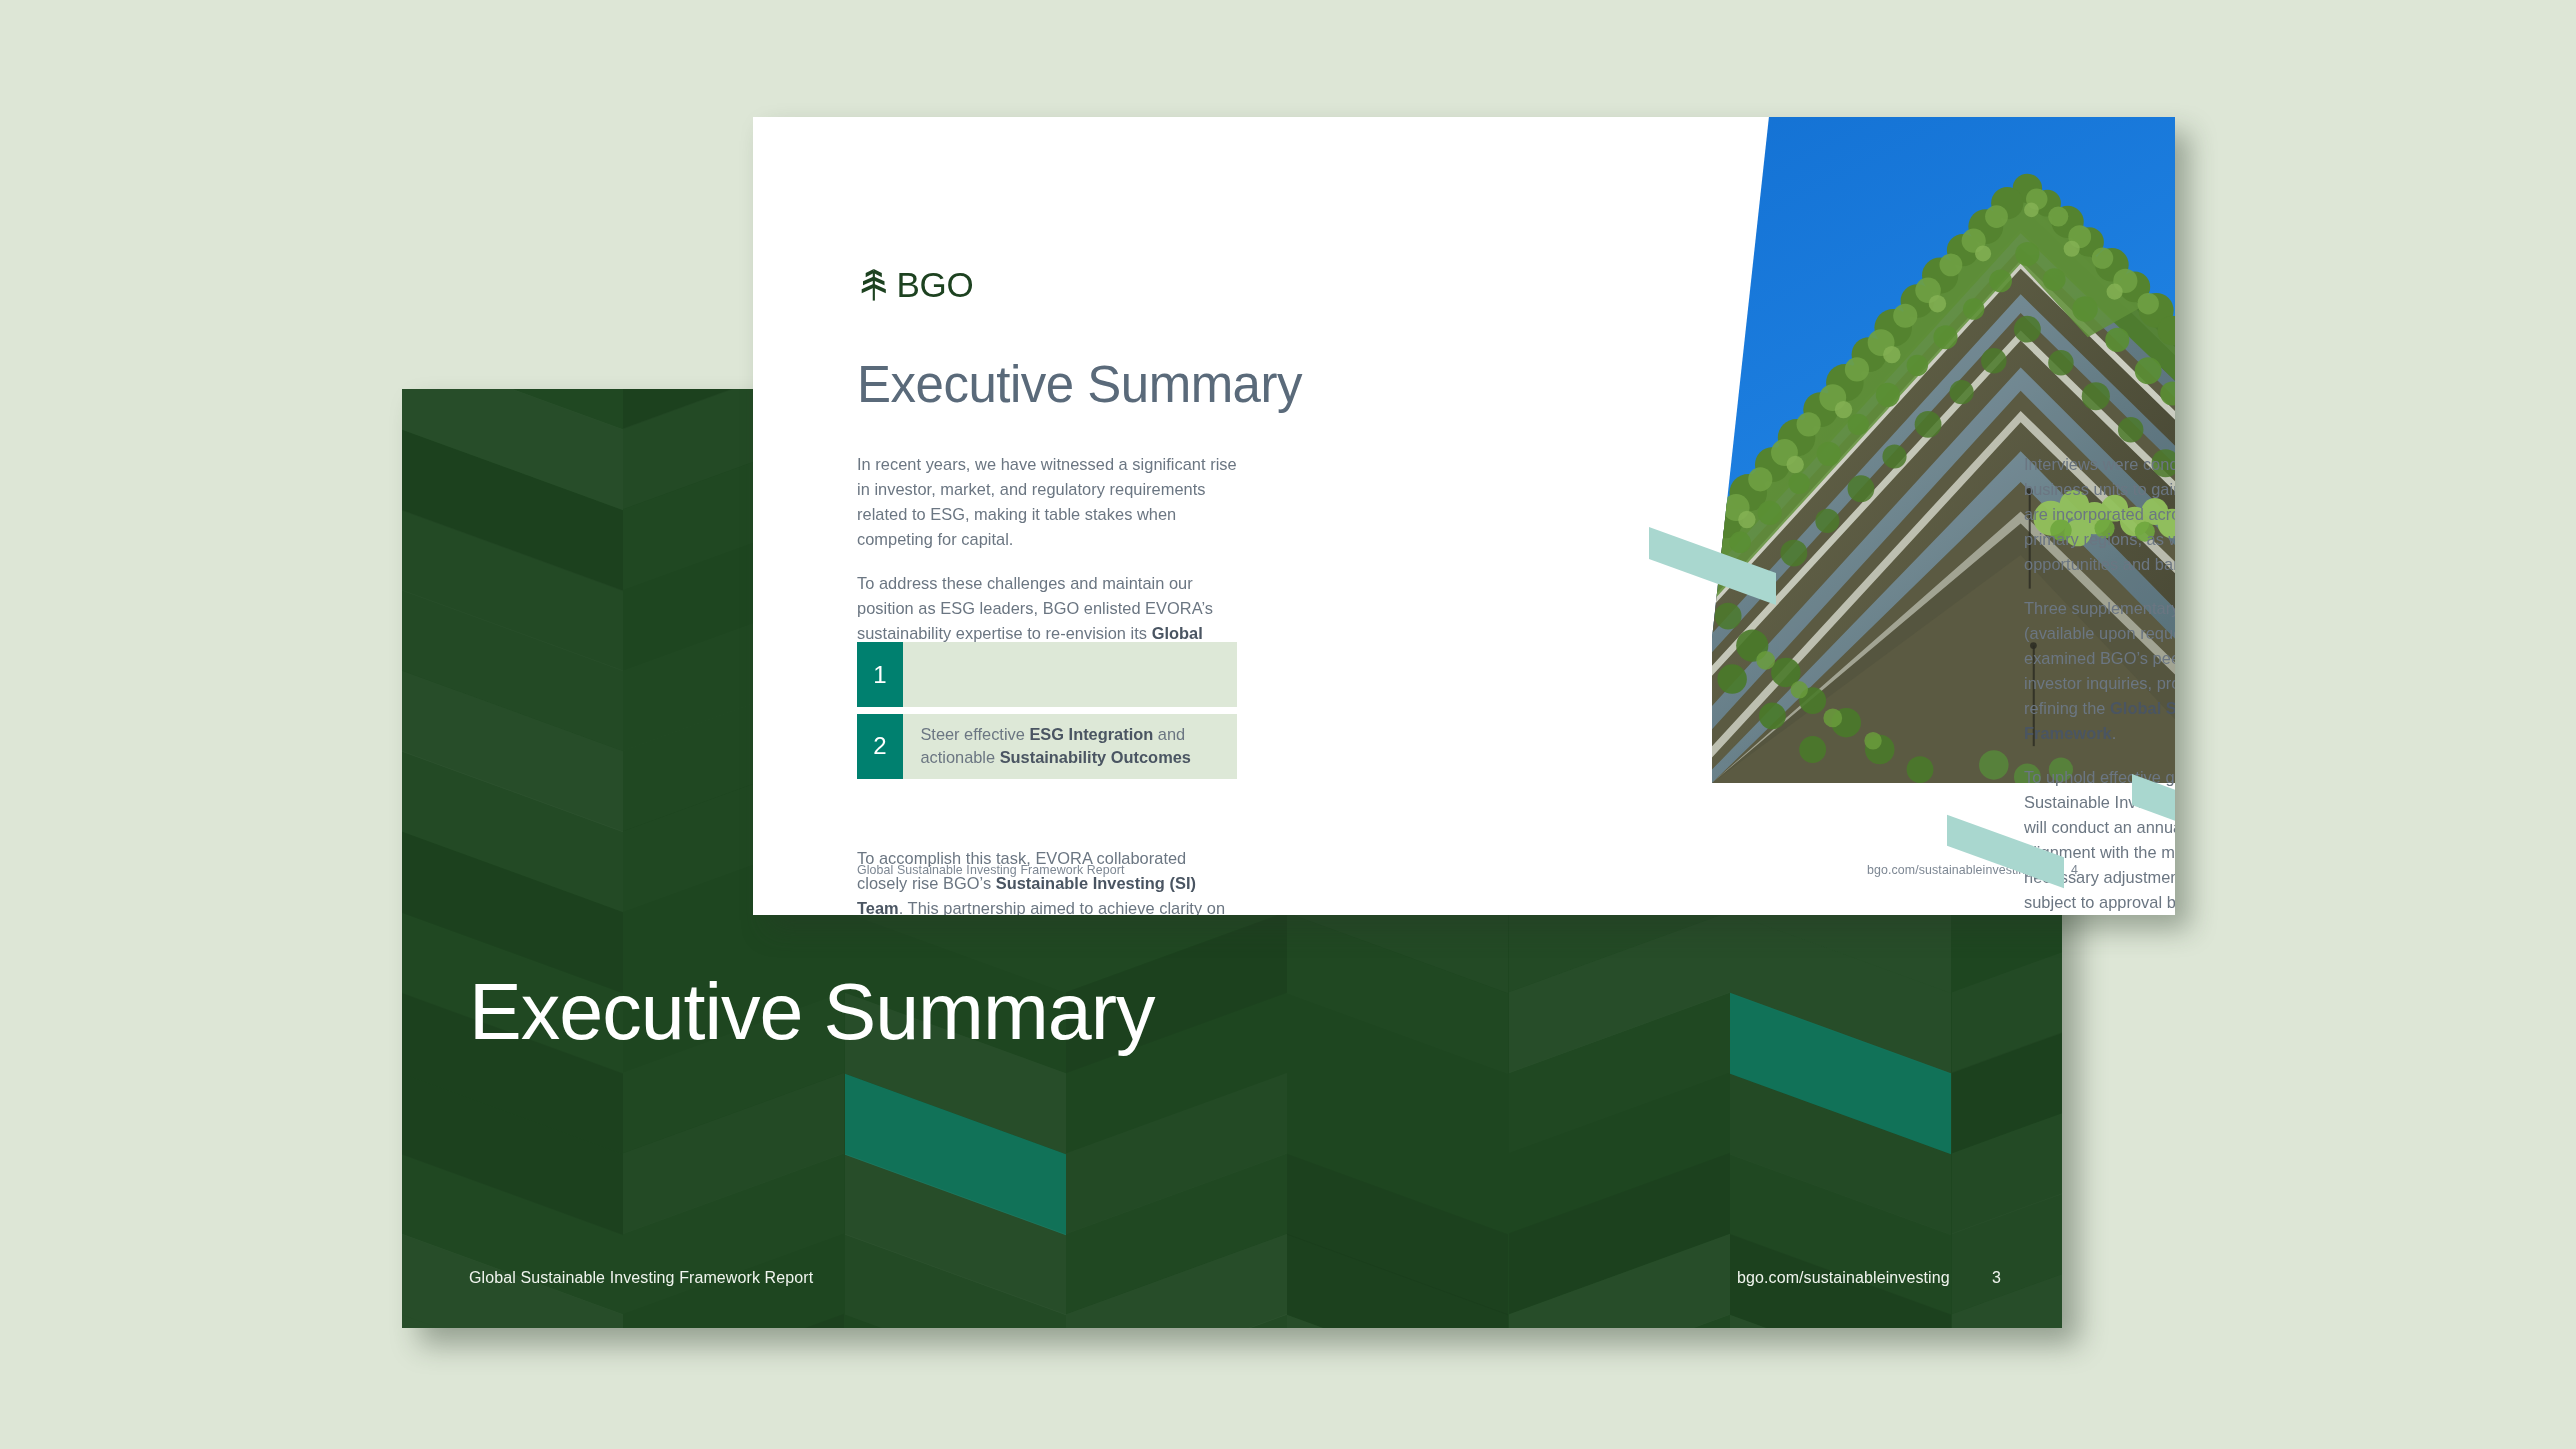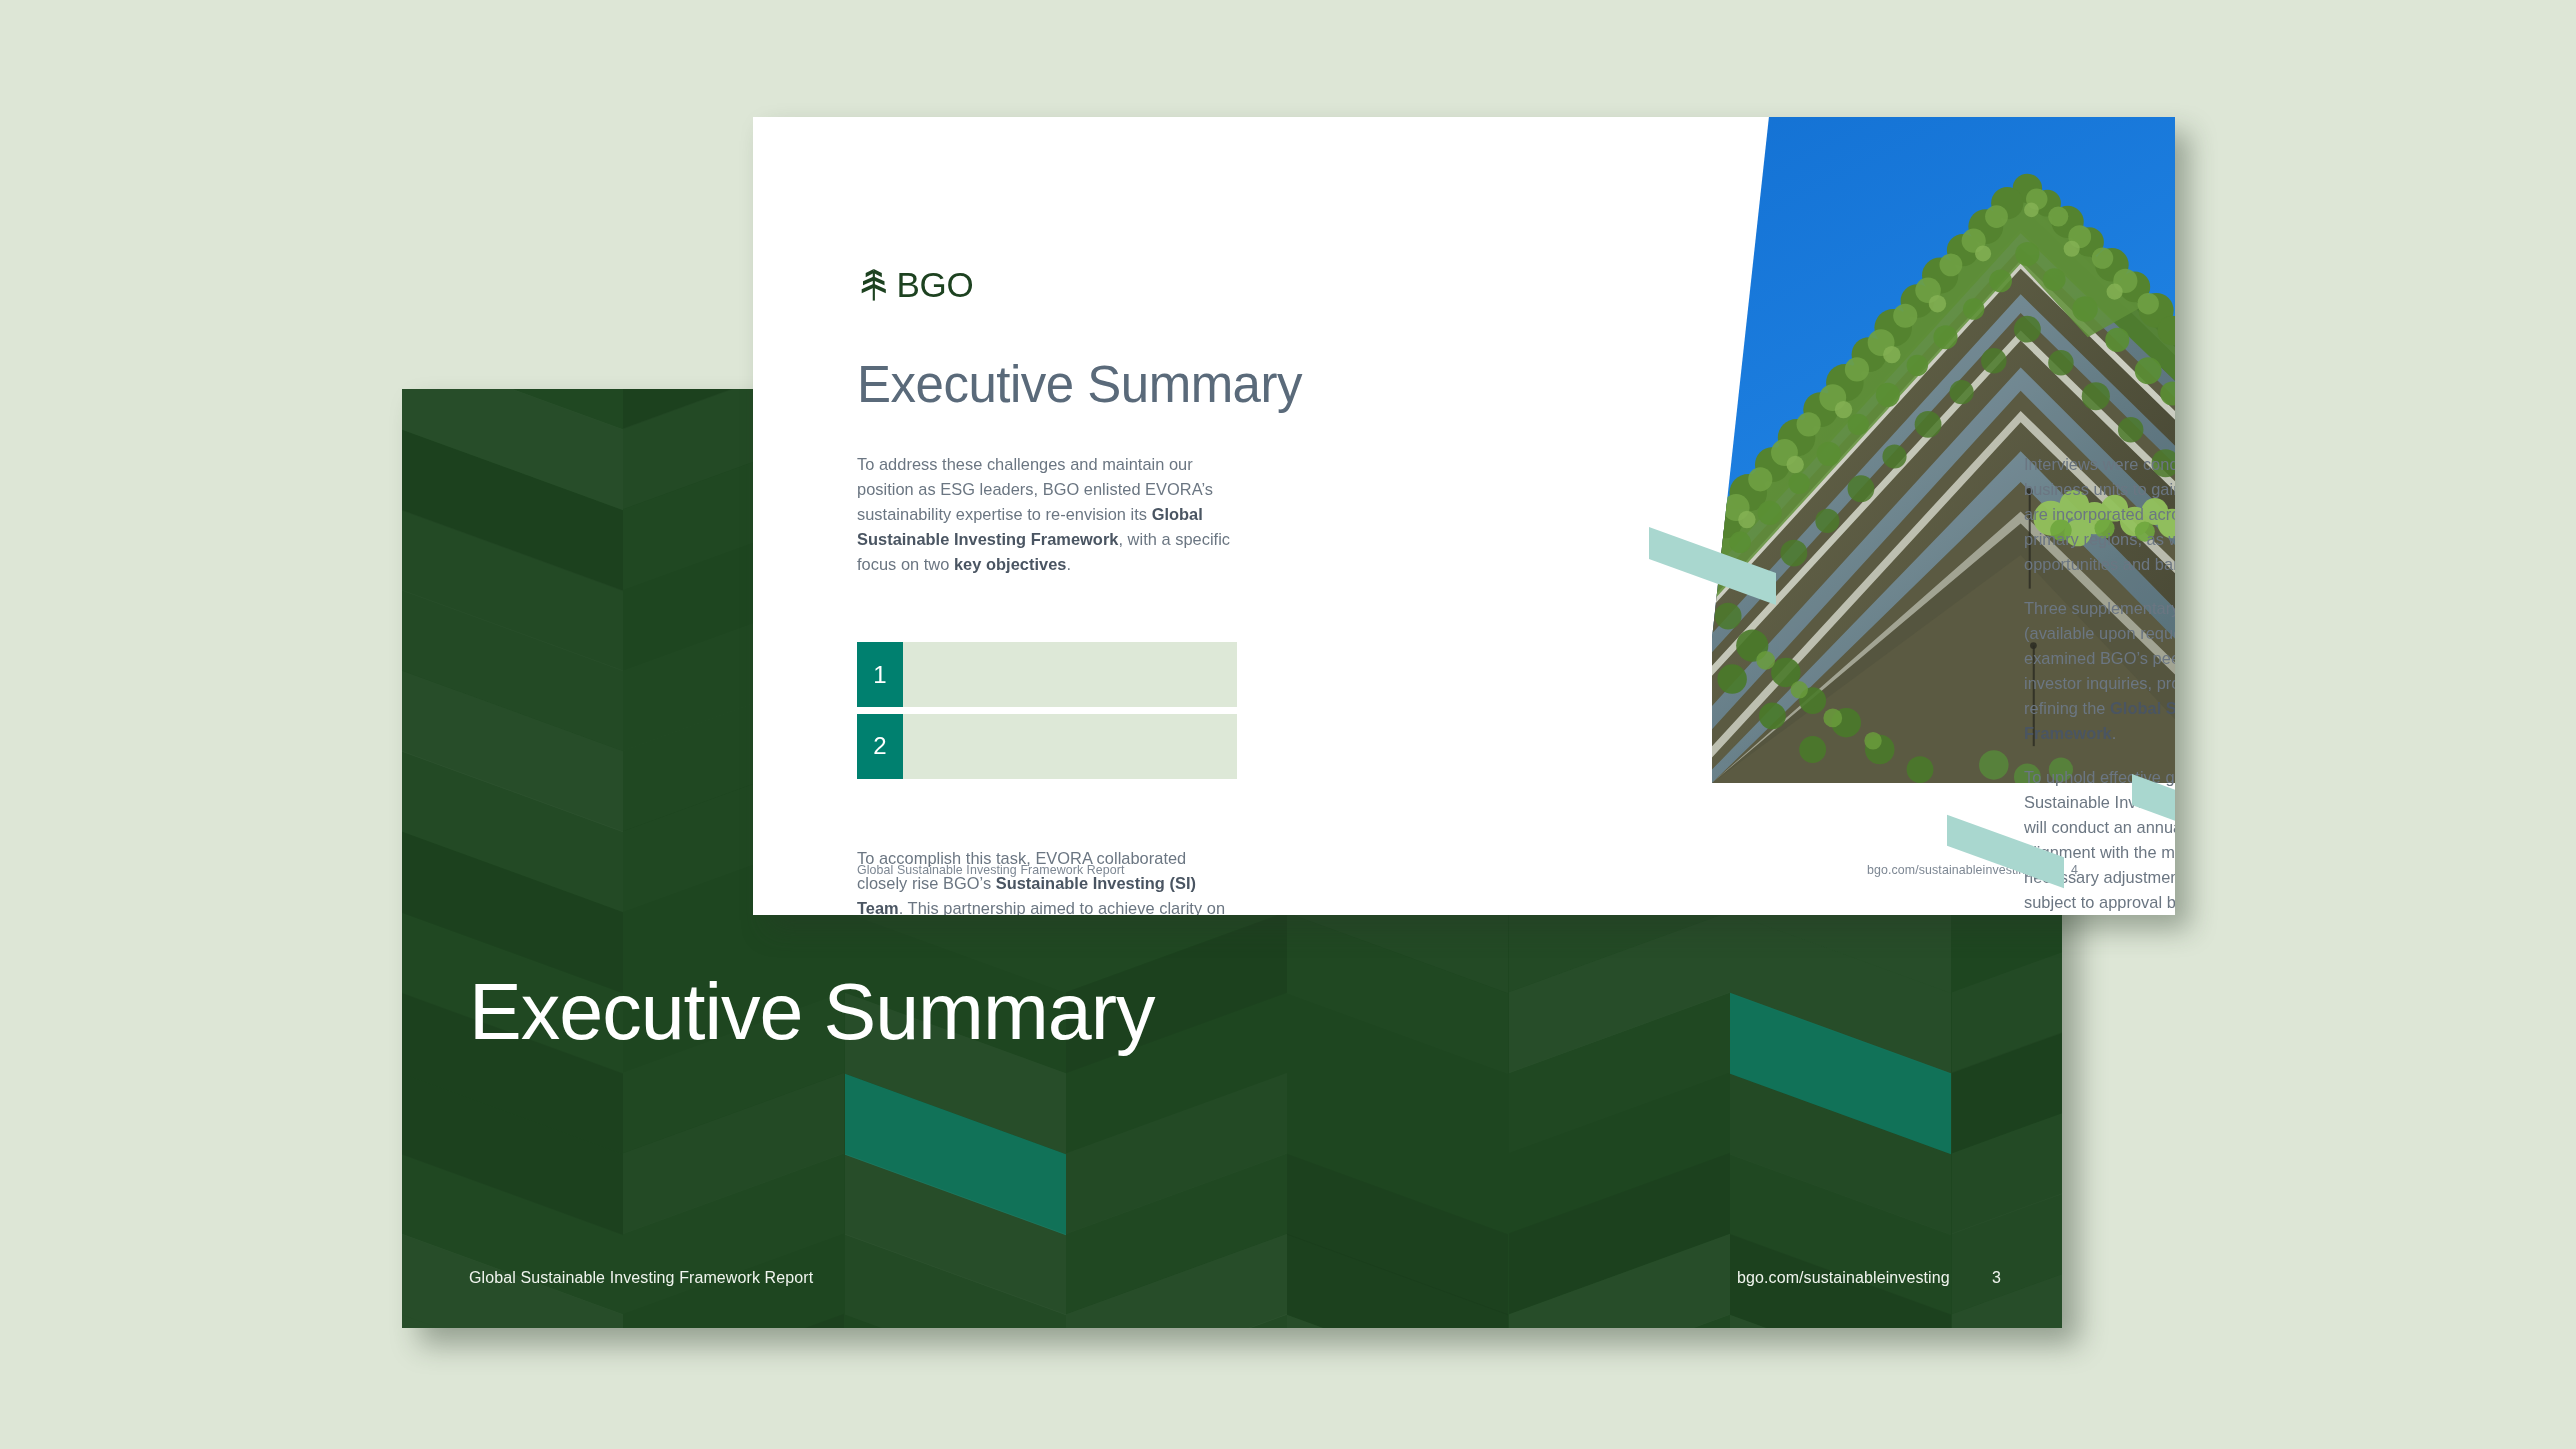--- a/index.html
+++ b/index.html
@@ -501,31 +501,35 @@
           <path d="M22 25 L4 33 L4 39 L22 31 Z"></path>
         </g>
       </svg>
     </span>
     <span id="bgo-wordmark">BGO</span>
   </div>
 
   <h1 id="page-title">Executive Summary</h1>
 
   <div class="col" id="col-left">
+    <p class="para">In recent years, we have witnessed a significant rise in investor, market, and regulatory requirements related to ESG, making it table stakes when competing for capital.</p>
     <p class="para">
       <span>To address these challenges and maintain our position as ESG leaders, BGO enlisted EVORA’s sustainability expertise to re-envision its </span><b>Global Sustainable Investing Framework</b><span>, with a specific focus on two </span><b>key objectives</b><span>.</span>
     </p>
   </div>
 
   <div id="objectives">
     <div class="obj-row">
       <div class="obj-num">1</div>
     </div>
     <div class="obj-row">
       <div class="obj-num">2</div>
+      <div class="obj-text">
+        <span><span>Steer effective </span><b>ESG Integration</b><span> and actionable </span><b>Sustainability Outcomes</b></span>
+      </div>
     </div>
   </div>
 
   <div id="col-left-lower">
     <p class="para">
       <span>To accomplish this task, EVORA collaborated closely rise BGO’s </span><b>Sustainable Investing (SI) Team</b><span>. This partnership aimed to achieve clarity on BGO’s investment strategies, the extent of ESG Integration throughout the Firm, performance metrics to date, and targeted priorities.</span>
     </p>
   </div>
 
   <div class="col" id="col-right">

